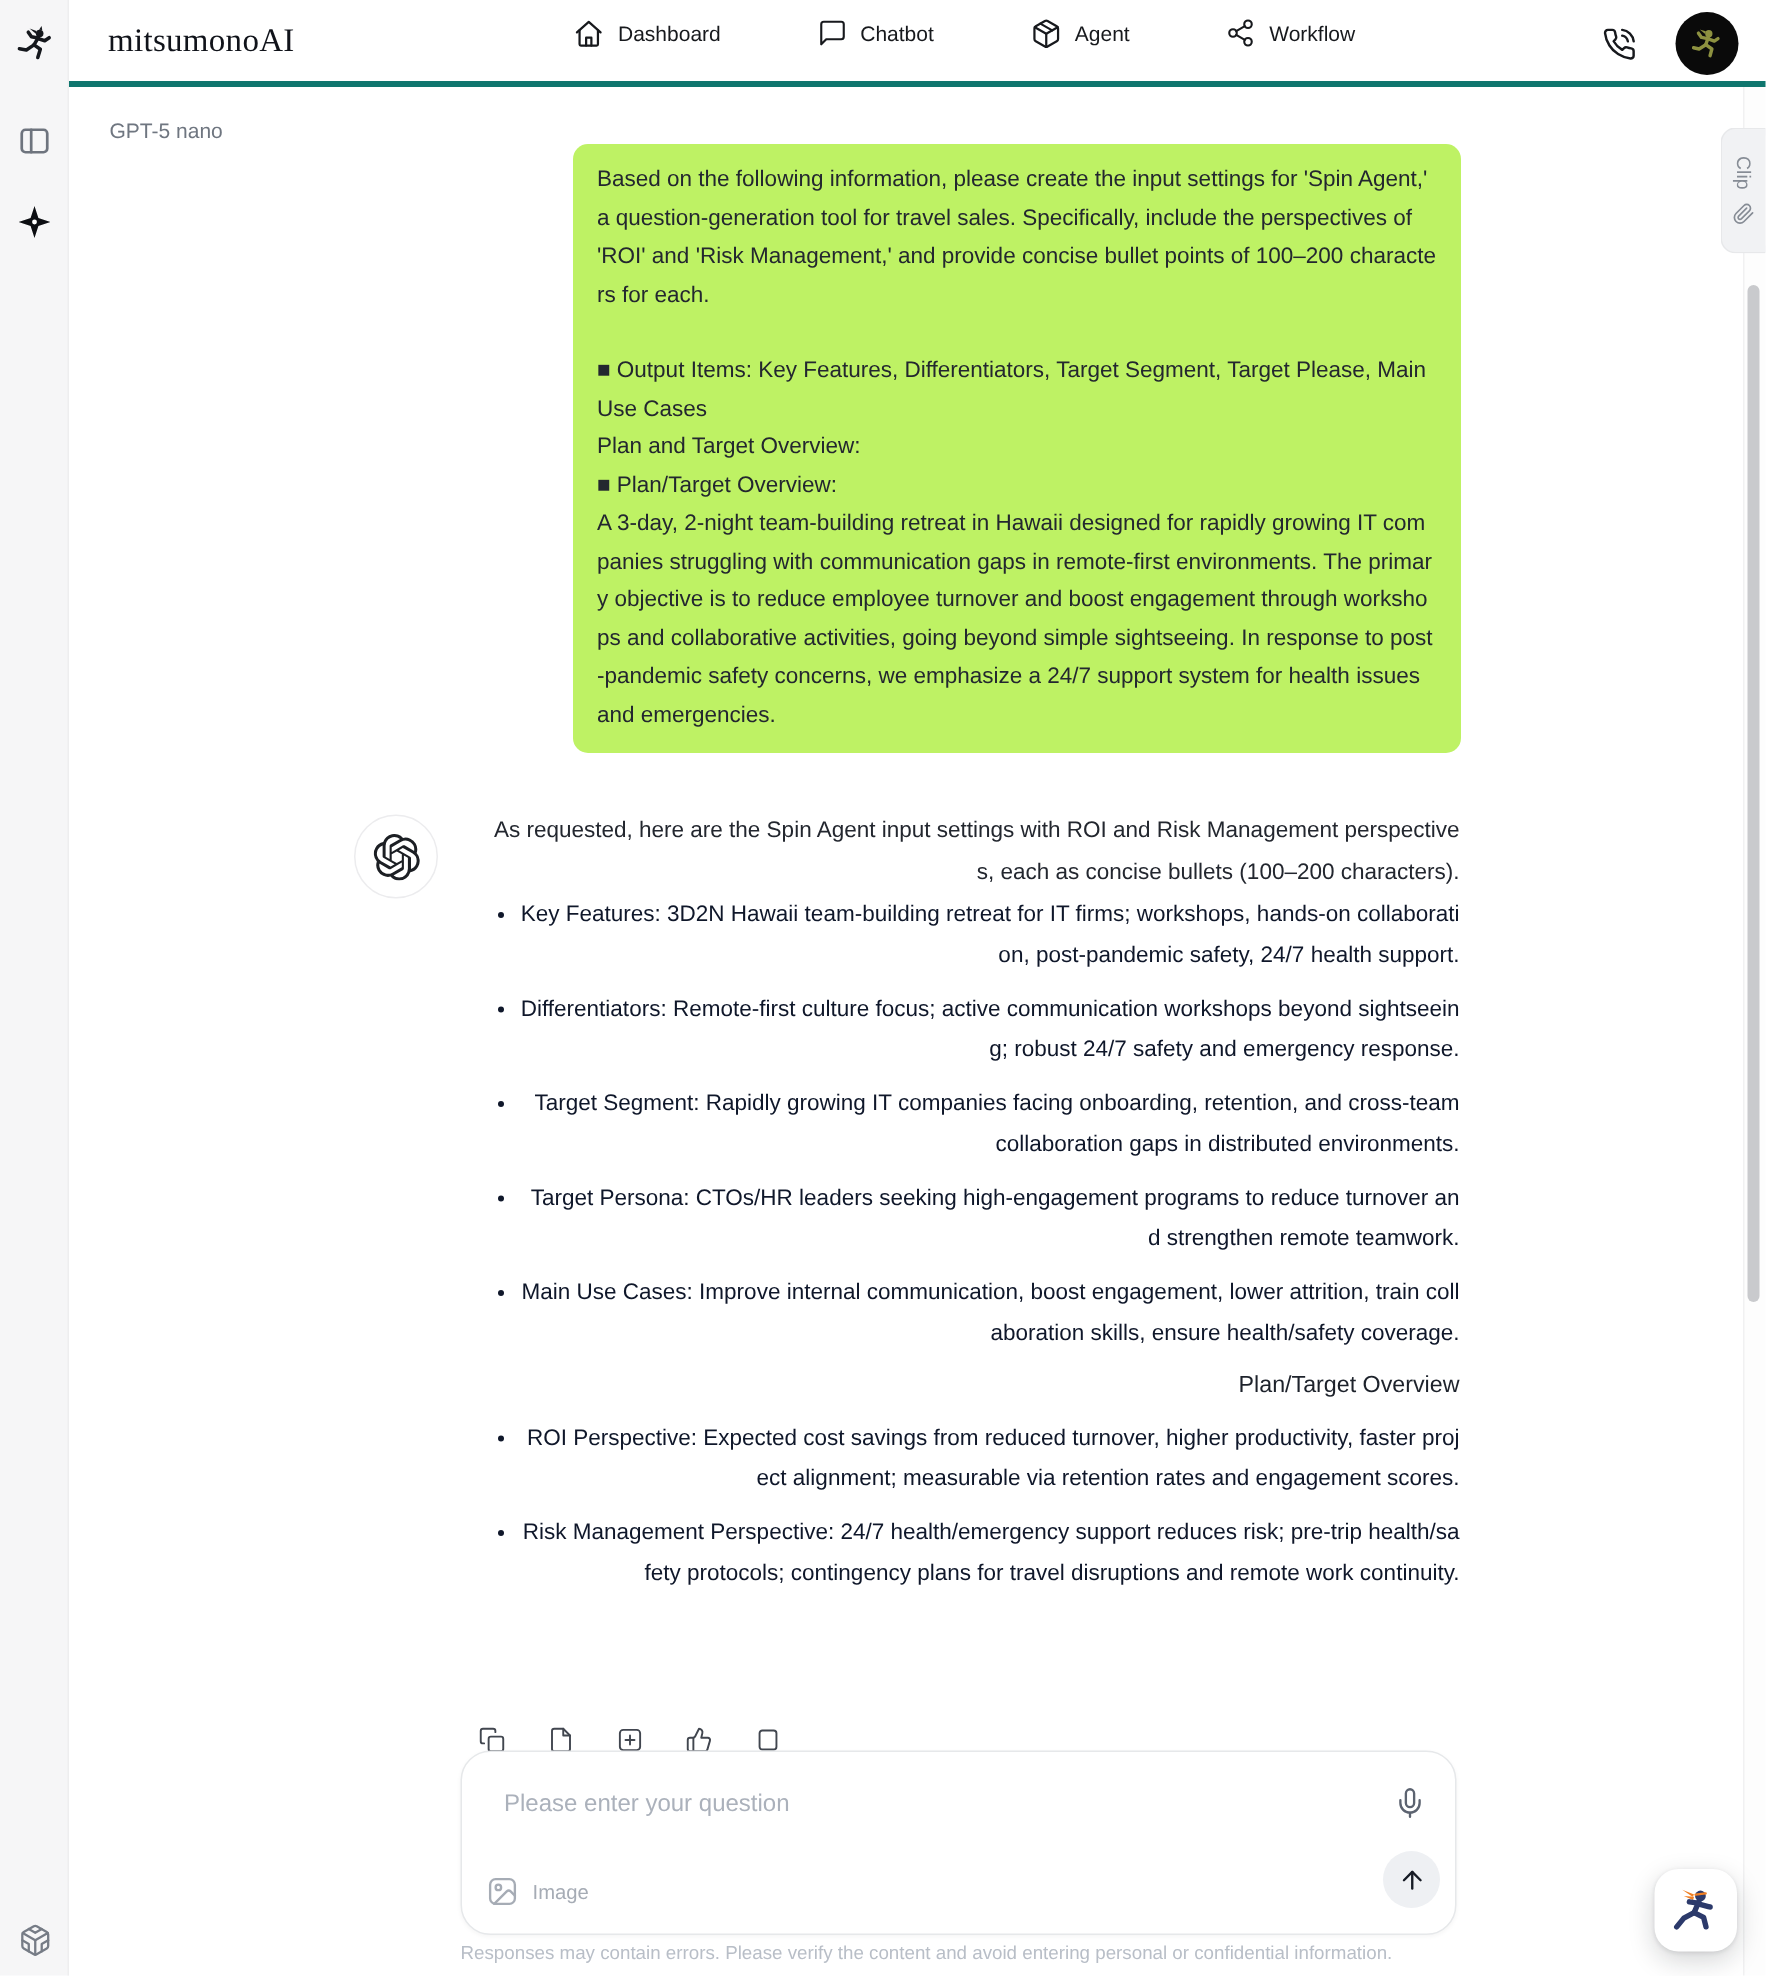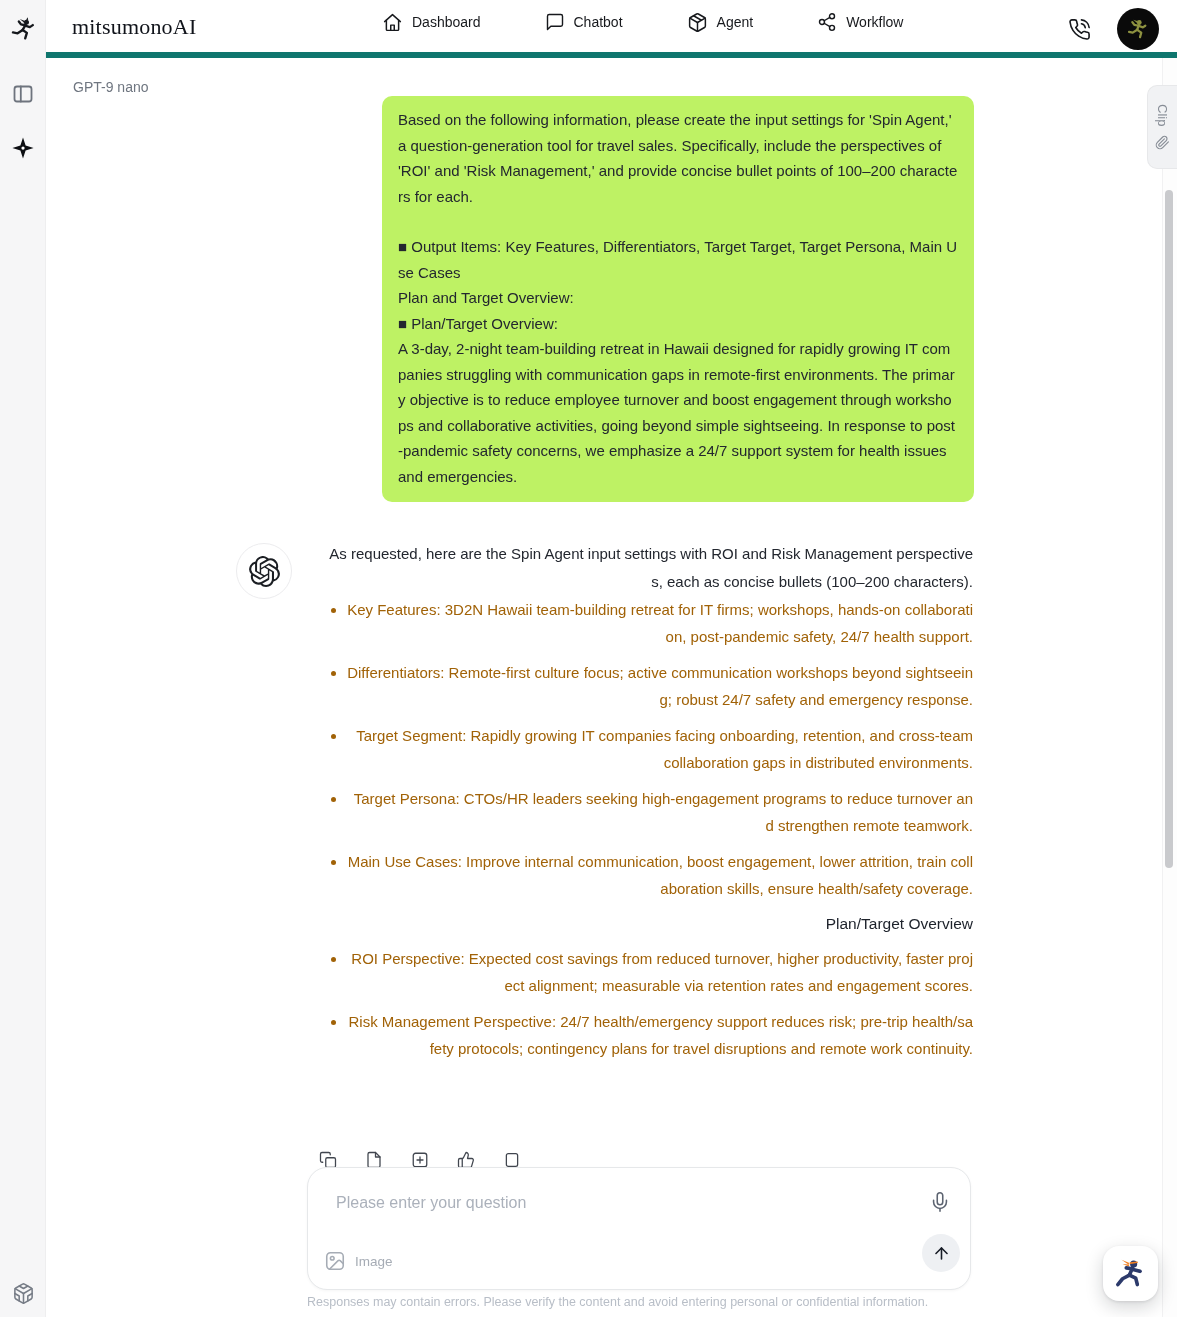--- a/index.html
+++ b/index.html
@@ -9,21 +9,21 @@
   
   .sidebar { position:absolute; left:0; top:0; bottom:0; width:46px;
     background:#f6f6f7; border-right:1px solid #eeeeef; z-index:30; }
   .logo-box { width:46px; height:58px; display:flex; align-items:center; justify-content:center; cursor:pointer; }
   .side-btn { width:46px; height:40px; display:flex; align-items:center; justify-content:center; cursor:pointer; }
   .side-mid { position:absolute; top:74px; left:0; display:flex; flex-direction:column; gap:14px; }
   .side-bottom { position:absolute; bottom:4px; left:0; }
 
   
   .header { position:absolute; left:46px; right:0; top:0; height:58px; background:#fff;
-    border-bottom:6px solid #0f766e; z-index:25; }
+    border-bottom:4px solid #0f766e; z-index:25; }
   .brand { position:absolute; left:26px; top:14px; font-family:"Liberation Serif","DejaVu Serif",serif;
     font-size:22px; color:#10131a; letter-spacing:.2px; }
   .nav { position:absolute; left:336px; top:0; height:44px; display:flex; align-items:center; gap:64px; }
   .nav-item { display:flex; align-items:center; gap:9px; font-size:14px; color:#17191d; cursor:pointer; }
   .hdr-right { position:absolute; right:18px; top:0; height:58px; display:flex; align-items:center; gap:26px; }
   .icon-btn { display:flex; align-items:center; justify-content:center; cursor:pointer; }
   .avatar { width:42px; height:42px; border-radius:50%; background:#0a0a0a; overflow:hidden;
     display:flex; align-items:center; justify-content:center; cursor:pointer; }
 
   
@@ -32,21 +32,21 @@
     background:#bef264; border-radius:10px; padding:11px 16px 13px;
     font-size:15px; line-height:1.7; color:#23272f; word-break:break-all; }
   .blank-line { height:25px; }
 
   .ai-avatar { position:absolute; left:236px; top:543px; width:56px; height:56px; border-radius:50%;
     background:#fff; border:1px solid #ececee; display:flex; align-items:center; justify-content:center; }
   .ai-content { position:absolute; left:318px; top:540px; width:655px; font-size:15px; color:#23272f;text-align:right; }
   .ai-intro { line-height:28px; word-break:break-all; }
   .msg-heading { font-size:15.5px; font-weight:500; line-height:22px; margin:11px 0 10px; color:#1d222b; }
   .ai-content ul { list-style:disc; padding-left:29px; margin:0; }
-  .ai-content li { line-height:27px; margin-bottom:9px; word-break:break-all; color:#a16207; }
+  .ai-content li { line-height:27px; margin-bottom:9px; word-break:break-all; color:#0f172a; }
 
   .action-row { position:absolute; left:319px; top:1151px; display:flex; gap:28px; z-index:10; }
   .action-btn { width:18px; height:18px; color:#41464f; cursor:pointer; }
 
   
   .clip-tab { position:absolute; right:0; top:85px; width:30px; height:84px; background:#f1f2f4;
     border:1px solid #e7e8ea; border-right:none; border-radius:10px 0 0 10px; z-index:15;
     display:flex; flex-direction:column; align-items:center; justify-content:center; gap:8px; cursor:pointer; }
   .clip-label { writing-mode:vertical-rl; font-size:13px; color:#868c95; }
   .scroll-gutter { position:absolute; right:0; top:58px; bottom:0; width:15px; background:#fdfdfd;
@@ -200,26 +200,26 @@
             <path d="M16.5 12 L11.5 11 L9 7.5"></path>
             <path d="M15 17 L20 20.5 L18.5 26"></path>
             <path d="M15 17 L9.5 20.5 L5 19.5"></path>
           </g>
         </svg>
       </span>
     </div>
   </div>
 </div>
 
-<div class="model-label">GPT-9 nano</div>
+<div class="model-label">GPT-5 nano</div>
 
 <div class="user-bubble">
   <div>Based on the following information, please create the input settings for 'Spin Agent,' a question-generation tool for travel sales. Specifically, include the perspectives of 'ROI' and 'Risk Management,' and provide concise bullet points of 100–200 characters for each.</div>
   <div class="blank-line"></div>
-  <div>■ Output Items: Key Features, Differentiators, Target Target, Target Persona, Main Use Cases</div>
+  <div>■ Output Items: Key Features, Differentiators, Target Segment, Target Please, Main Use Cases</div>
   <div>Plan and Target Overview:</div>
   <div>■ Plan/Target Overview:</div>
   <div>A 3-day, 2-night team-building retreat in Hawaii designed for rapidly growing IT companies struggling with communication gaps in remote-first environments. The primary objective is to reduce employee turnover and boost engagement through workshops and collaborative activities, going beyond simple sightseeing. In response to post-pandemic safety concerns, we emphasize a 24/7 support system for health issues and emergencies.</div>
 </div>
 
 <div class="ai-avatar">
   <span>
     <svg width="31" height="31" viewBox="0 0 24 24" fill="#1c1f24">
       <path d="M22.2819 9.8211a5.9847 5.9847 0 0 0-.5157-4.9108 6.0462 6.0462 0 0 0-6.5098-2.9A6.0651 6.0651 0 0 0 4.9807 4.1818a5.9847 5.9847 0 0 0-3.9977 2.9 6.0462 6.0462 0 0 0 .7427 7.0966 5.98 5.98 0 0 0 .511 4.9107 6.051 6.051 0 0 0 6.5146 2.9001A5.9847 5.9847 0 0 0 13.2599 24a6.0557 6.0557 0 0 0 5.7718-4.2058 5.9894 5.9894 0 0 0 3.9977-2.9001 6.0557 6.0557 0 0 0-.7475-7.073zM13.2599 22.4301a4.4755 4.4755 0 0 1-2.8764-1.04l.1419-.0804 4.7783-2.7582a.7948.7948 0 0 0 .3927-.6813v-6.7369l2.02 1.1686a.071.071 0 0 1 .038.0615v5.5826a4.504 4.504 0 0 1-4.4945 4.4944zm-9.6607-4.1254a4.4708 4.4708 0 0 1-.5346-3.0137l.142.0852 4.783 2.7582a.7712.7712 0 0 0 .7806 0l5.8428-3.3685v2.3324a.0804.0804 0 0 1-.0332.0615L9.74 19.9502a4.4992 4.4992 0 0 1-6.1408-1.6464zM2.3408 7.8956a4.485 4.485 0 0 1 2.3655-1.9728V11.6a.7664.7664 0 0 0 .3879.6765l5.8144 3.3543-2.0201 1.1685a.0757.0757 0 0 1-.071 0l-4.8303-2.7865A4.504 4.504 0 0 1 2.3408 7.8956zm16.5963 3.8558L13.1038 8.364 15.1192 7.2a.0757.0757 0 0 1 .071 0l4.8303 2.7913a4.4944 4.4944 0 0 1-.6765 8.1042v-5.6772a.79.79 0 0 0-.407-.667zm2.0107-3.0231l-.142-.0852-4.7735-2.7818a.7759.7759 0 0 0-.7854 0L9.409 9.2297V6.8974a.0662.0662 0 0 1 .0284-.0615l4.8303-2.7866a4.4992 4.4992 0 0 1 6.6802 4.66zM8.3065 12.863l-2.02-1.1638a.0804.0804 0 0 1-.038-.0567V6.0742a4.4992 4.4992 0 0 1 7.3757-3.4537l-.142.0805L8.704 5.459a.7948.7948 0 0 0-.3927.6813zm1.0976-2.3654l2.602-1.4998 2.6069 1.4998v2.9994l-2.5974 1.4997-2.6067-1.4997Z"></path>
     </svg>

